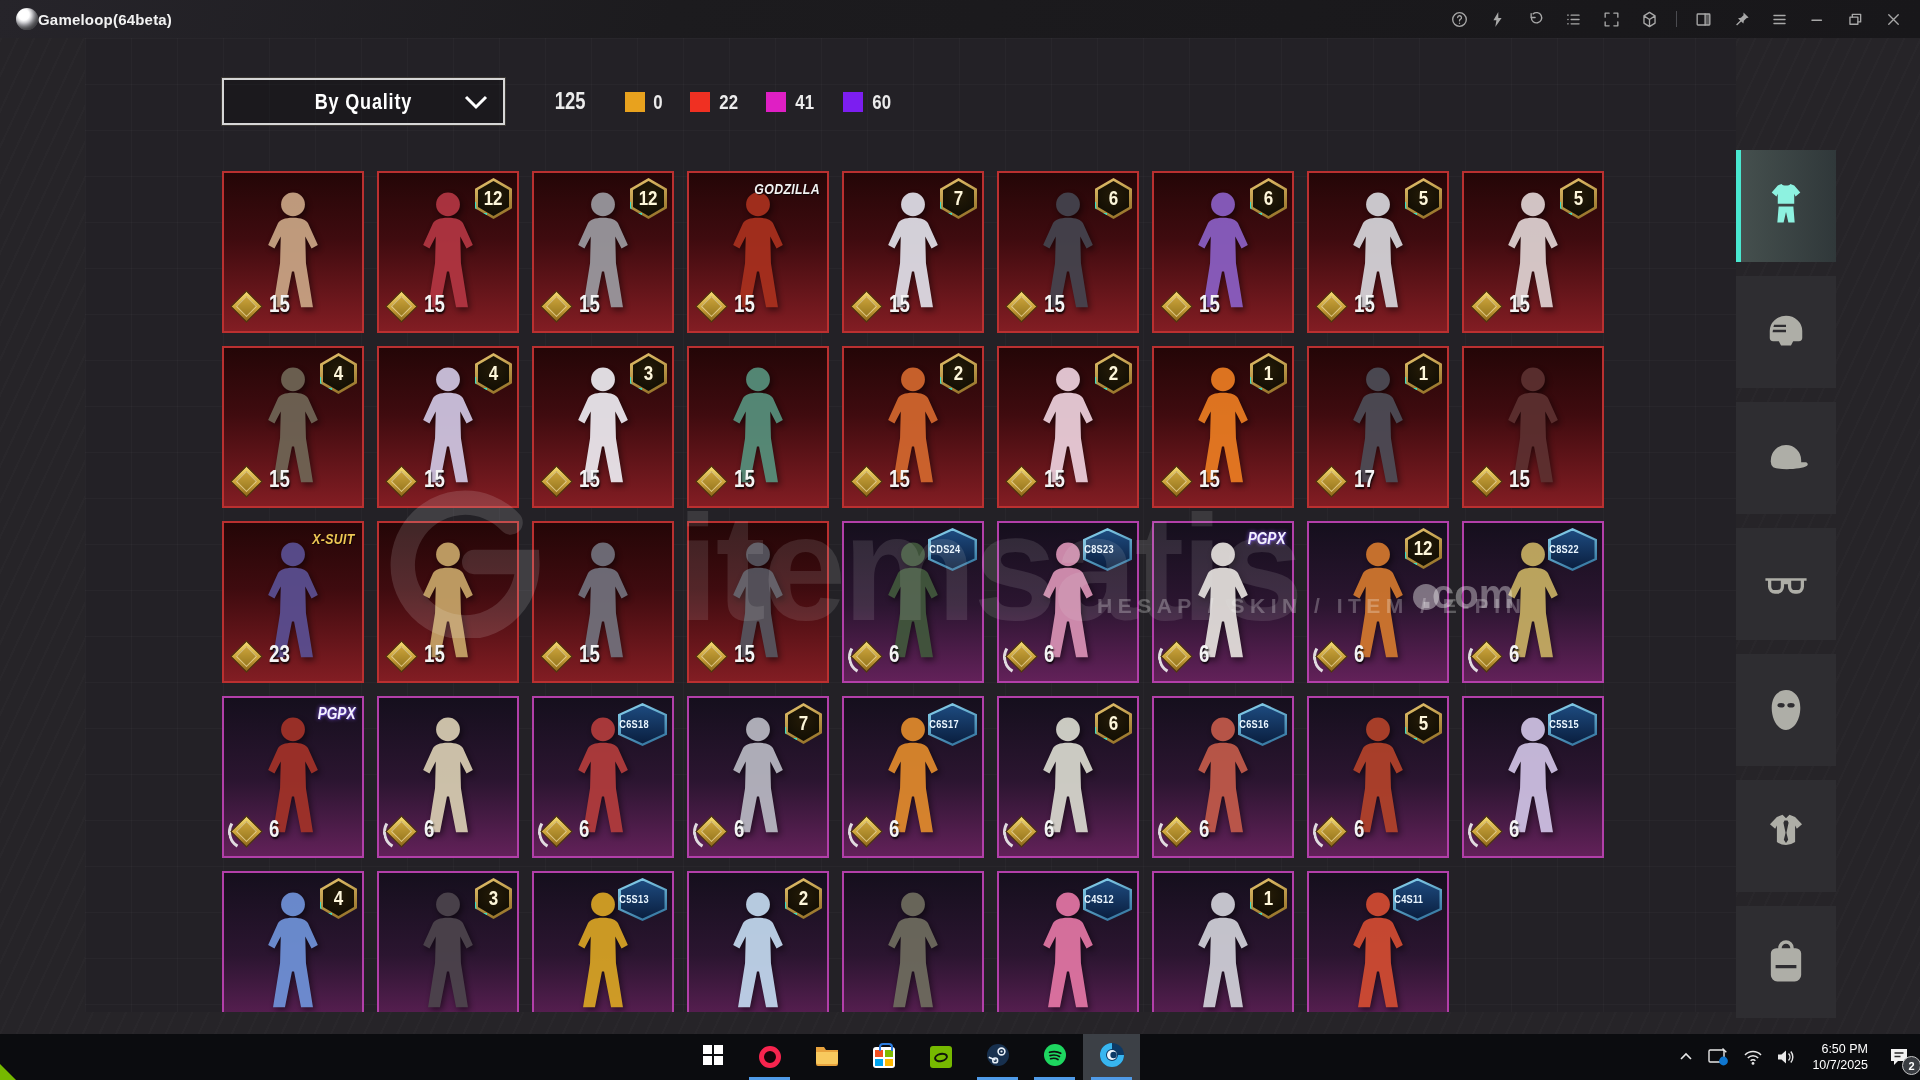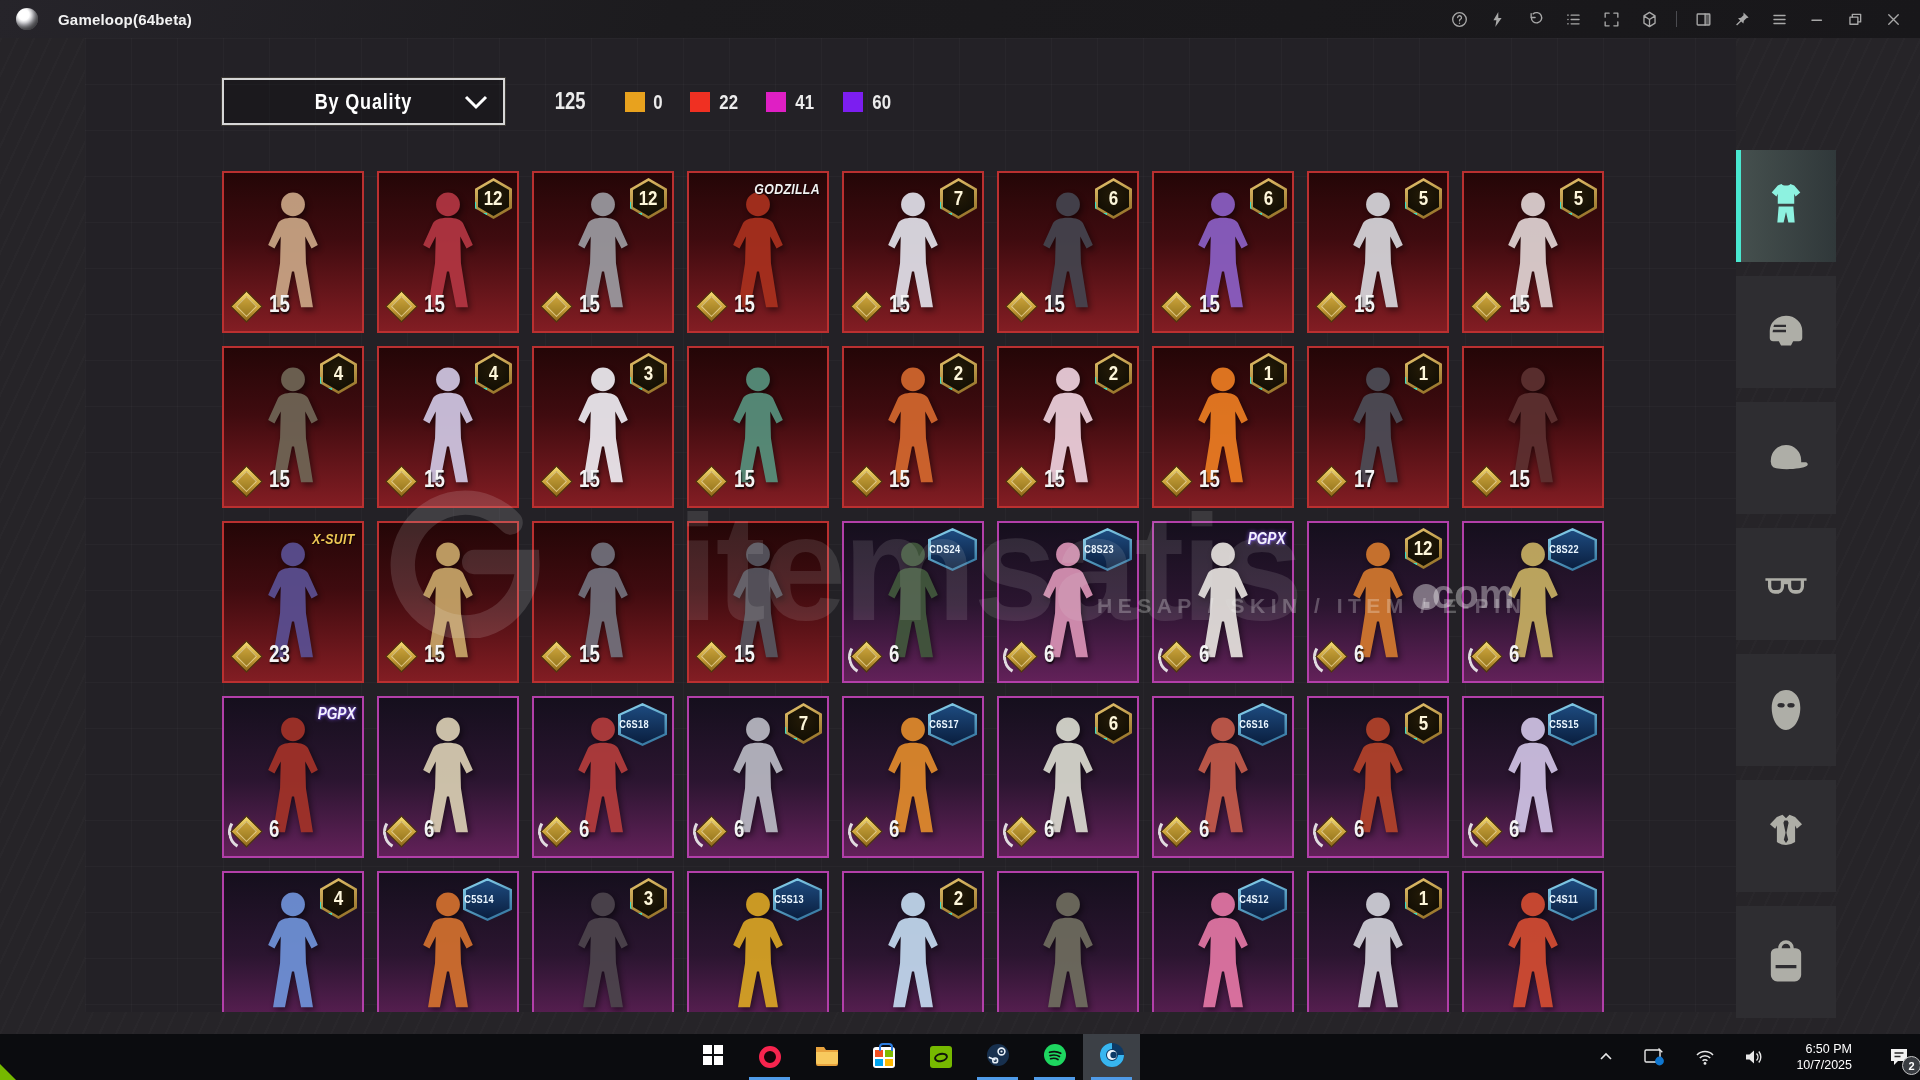--- a/index.html
+++ b/index.html
@@ -5,21 +5,21 @@
 *{box-sizing:border-box;margin:0;padding:0}
 html,body{width:1920px;height:1080px;overflow:hidden;background:#0c0d10;font-family:"Liberation Sans",sans-serif}
 
 
 .titlebar{position:absolute;left:0;top:0;width:1920px;height:38px;z-index:50;
   background:linear-gradient(105deg,#26242a 0%,#1c1b1e 35%,#18171a 100%);
   display:flex;align-items:center}
 .tb-logo{width:22px;height:22px;border-radius:50%;margin-left:16px;flex:0 0 auto;
   background:radial-gradient(circle at 35% 30%,#ffffff 0 26%,#c2c2c8 48%,#55555c 100%);
   box-shadow:inset -3px -4px 5px rgba(0,0,0,.55)}
-.tb-title{margin-left:20px;color:#f2f2f2;font-size:15px;font-weight:bold;letter-spacing:.2px}
+.tb-title{margin-left:0;color:#f2f2f2;font-size:15px;font-weight:bold;letter-spacing:.2px}
 .tb-actions{margin-left:auto;display:flex;align-items:center;gap:9px;padding-right:12px}
 .tbi{width:29px;height:28px;display:flex;align-items:center;justify-content:center;cursor:pointer}
 .tbi svg{stroke:#a8a8a8;fill:none;stroke-width:1.7;stroke-linecap:round;stroke-linejoin:round}
 .tbi svg .f{fill:#a8a8a8;stroke:none}
 .tb-div{width:1px;height:16px;background:#4b4b50;margin:0 3px}
 
 
 .game{position:absolute;left:0;top:38px;width:1920px;height:996px;background:#262428;overflow:hidden}
 .game::before{content:"";position:absolute;inset:0;
   background:repeating-linear-gradient(115deg,rgba(255,255,255,.016) 0 2px,transparent 2px 15px)}
@@ -108,21 +108,21 @@
 .app.running::after{content:"";position:absolute;left:8px;right:8px;bottom:0;height:3px;background:#4f9be8}
 .app.active{background:#3c4046}
 .i-opera{width:22px;height:22px;border-radius:50%;border:5px solid #f8244e;background:#160509;display:block}
 .i-store{width:22px;height:21px;background:#fff;border-radius:3px;position:relative;display:grid;
   grid-template-columns:8px 8px;grid-template-rows:7px 7px;gap:2px;padding:3px 2px 2px 2px;justify-content:center}
 .i-store::before{content:"";position:absolute;top:-4px;left:6px;width:10px;height:6px;
   border:2px solid #2d7de0;border-bottom:none;border-radius:4px 4px 0 0}
 .ms{display:block}.ms.r{background:#f25022}.ms.g{background:#7fba00}.ms.b{background:#00a4ef}.ms.y{background:#ffb900}
 .i-nv{width:22px;height:22px;background:#76b900;border-radius:3px;display:flex;align-items:center;justify-content:center}
 .nv-eye{width:14px;height:9px;border:2.5px solid #10140a;border-radius:50%;transform:rotate(-12deg)}
-.tray{position:absolute;right:6px;top:0;height:46px;display:flex;align-items:center;gap:29px}
+.tray{position:absolute;right:6px;top:0;height:46px;display:flex;align-items:center;gap:13px}
 .trayi{display:flex;align-items:center;justify-content:center;cursor:pointer}
 .clock{color:#fff;font-size:12.5px;text-align:right;line-height:1.3;margin:0 3px;cursor:pointer}
 .notif{position:relative;width:30px;height:30px;display:flex;align-items:center;justify-content:center;cursor:pointer}
 .badge2{position:absolute;right:-7px;bottom:-3px;width:19px;height:19px;border-radius:50%;
   background:#3a3d42;border:1px solid #c6c6c6;color:#fff;font-size:11px;font-weight:bold;
   display:flex;align-items:center;justify-content:center}
 .nv-corner{position:absolute;left:0;bottom:0;width:0;height:0;
   border-bottom:16px solid #76b900;border-right:16px solid transparent;z-index:70}
 </style>
 </head>
@@ -726,31 +726,20 @@
   <path fill="#6f92d8" d="M12 8.2 C9.6 8.2 8.3 8.8 7.7 9.8 L4.9 16 L6.7 17 L8.5 13.6 L8.3 21.2 L6.3 33.8 L9.7 33.8 L11.7 23.6 L12.3 23.6 L14.3 33.8 L17.7 33.8 L15.7 21.2 L15.5 13.6 L17.3 17 L19.1 16 L16.3 9.8 C15.7 8.8 14.4 8.2 12 8.2 Z"></path>
             </svg>
           </div>
           <div class="badge-gold">
             <span>4</span>
           </div>
         </div>
         <div class="card purple">
           <div class="fig">
   <svg class="fsvg" viewBox="0 0 24 36">
-              <circle cx="12" cy="4.4" r="3.4" fill="#d2702e"></circle>
-  <path fill="#d2702e" d="M12 8.2 C9.6 8.2 8.3 8.8 7.7 9.8 L4.9 16 L6.7 17 L8.5 13.6 L8.3 21.2 L6.3 33.8 L9.7 33.8 L11.7 23.6 L12.3 23.6 L14.3 33.8 L17.7 33.8 L15.7 21.2 L15.5 13.6 L17.3 17 L19.1 16 L16.3 9.8 C15.7 8.8 14.4 8.2 12 8.2 Z"></path>
-            </svg>
-          </div>
-          <div class="badge-blue">
-            <span>C5S14</span>
-          </div>
-        </div>
-        <div class="card purple">
-          <div class="fig">
-  <svg class="fsvg" viewBox="0 0 24 36">
               <circle cx="12" cy="4.4" r="3.4" fill="#4c444c"></circle>
   <path fill="#4c444c" d="M12 8.2 C9.6 8.2 8.3 8.8 7.7 9.8 L4.9 16 L6.7 17 L8.5 13.6 L8.3 21.2 L6.3 33.8 L9.7 33.8 L11.7 23.6 L12.3 23.6 L14.3 33.8 L17.7 33.8 L15.7 21.2 L15.5 13.6 L17.3 17 L19.1 16 L16.3 9.8 C15.7 8.8 14.4 8.2 12 8.2 Z"></path>
             </svg>
           </div>
           <div class="badge-gold">
             <span>3</span>
           </div>
         </div>
         <div class="card purple">
           <div class="fig">

